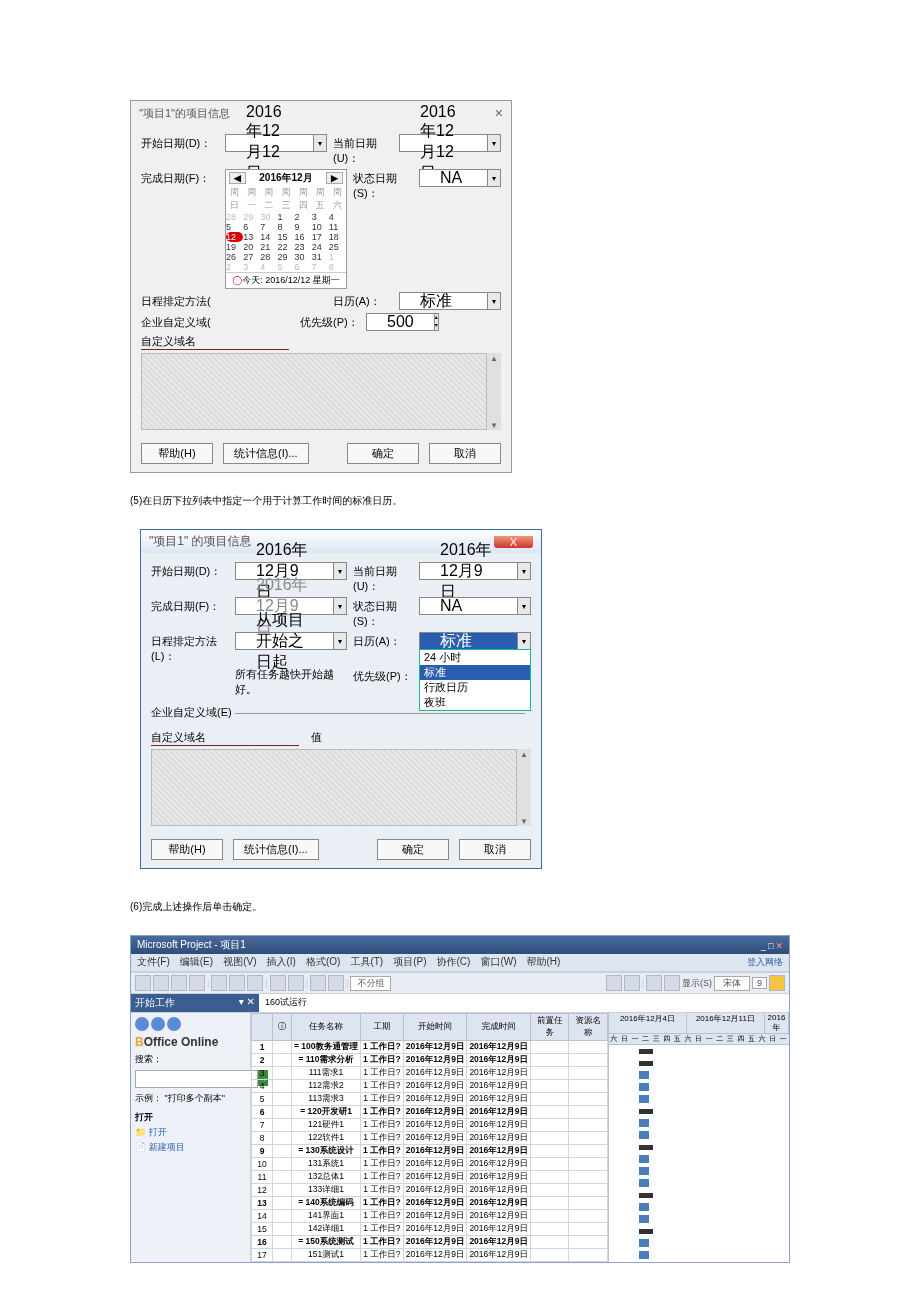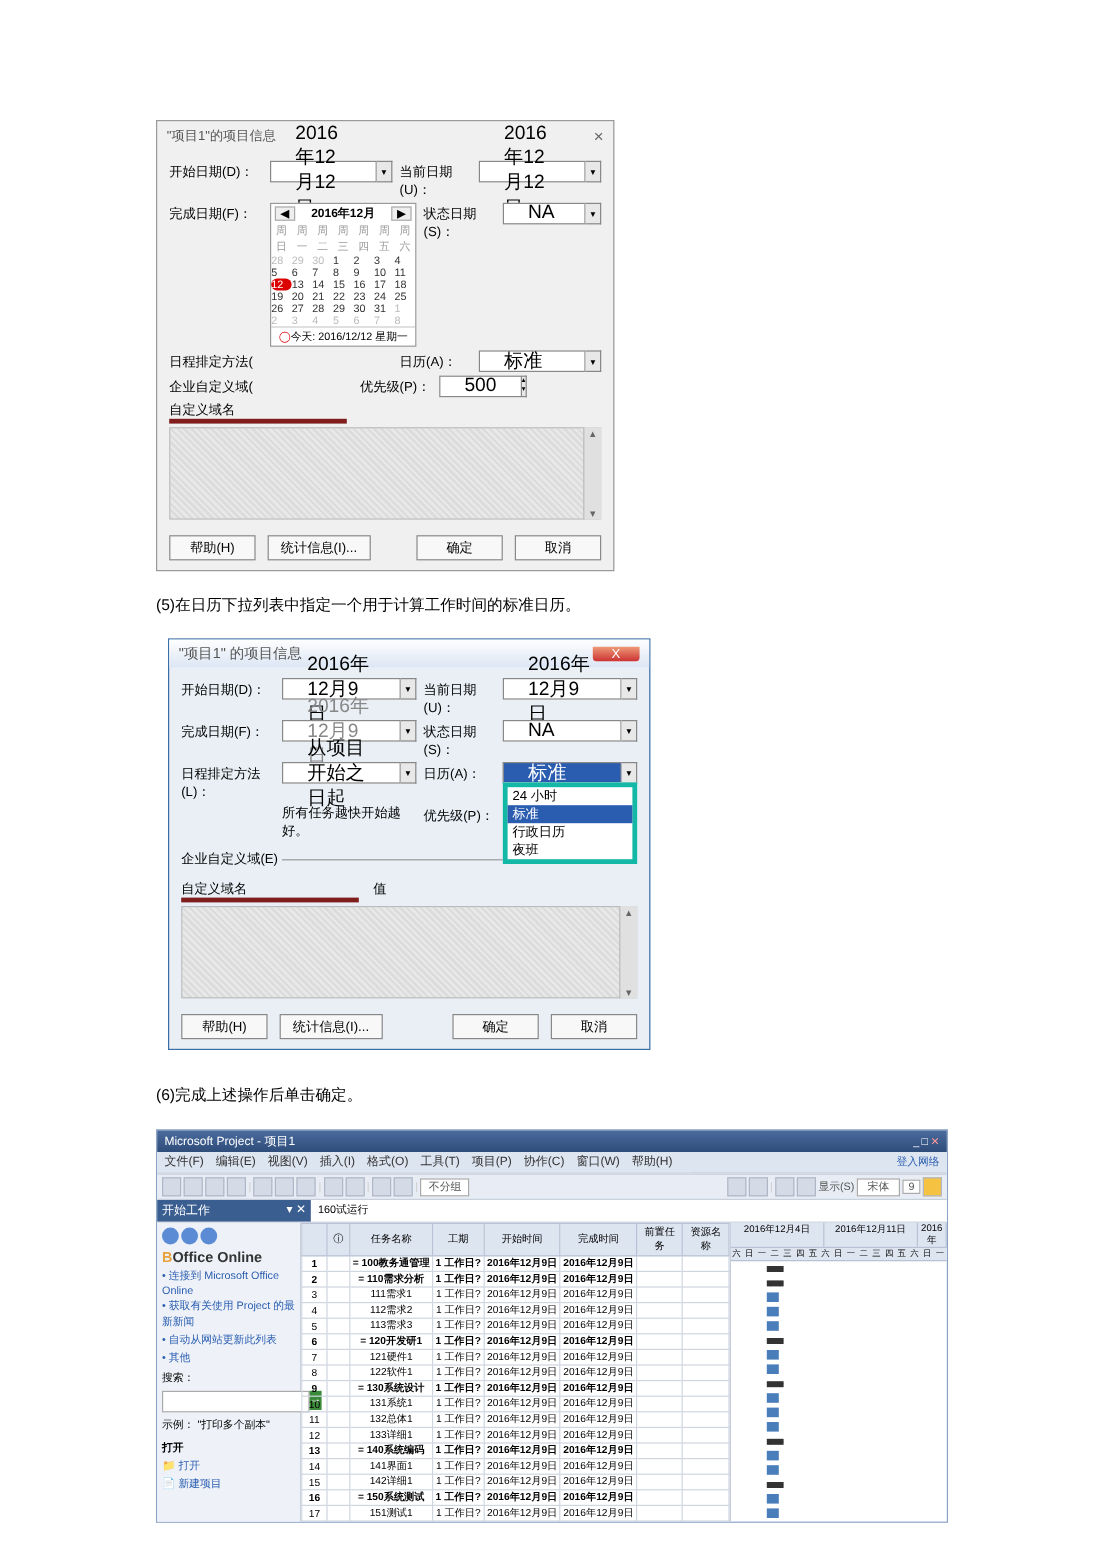--- a/index.html
+++ b/index.html
@@ -24,25 +24,25 @@
 .cal td{text-align:left;padding:0;color:#333}
 .cal td.dim{color:#bbb}
 .cal .today{background:#d00;color:#fff;border-radius:6px}
 .cal-foot{font-size:9px;text-align:center;padding:1px 0;border-top:1px solid #ccc}
 .cal-foot .dot{color:#d00}
 .cross{background:repeating-linear-gradient(45deg,#dcdcdc 0 2px,#e8e8e8 2px 4px);height:75px;border:1px solid #bbb;margin:3px 0;position:relative}
 .sbar{position:absolute;right:-1px;top:-1px;bottom:-1px;width:14px;background:#e0e0e0;border-left:1px solid #bbb;display:flex;flex-direction:column;justify-content:space-between;align-items:center;font-size:9px;color:#666}
 .btnrow{display:flex;justify-content:space-between;padding:4px 10px 8px 10px}
 .btn{border:1px solid #888;background:#f8f8f8;font-size:11px;padding:2px 10px;min-width:50px;text-align:center}
 .btngrp{display:flex;gap:10px}
-.para{font-size:13px;line-height:28px;margin:14px 0;text-indent:0}
+.para{font-size:10px;line-height:28px;margin:14px 0;text-indent:0}
 .win7{border:1px solid #3b6ea5;background:#e9eff5}
 .win7 .dlg-title{background:linear-gradient(#fefefe,#dce6f4);padding:3px 8px;font-size:12px}
 .win7 .redx{background:linear-gradient(#e97,#c33);color:#fff;padding:0 16px;border-radius:0 0 3px 3px;font-size:11px}
-.ddlist{position:absolute;border:4px solid #14b8a6;background:#fff;font-size:11px;z-index:5}
+.ddlist{position:absolute;border:1px solid #14b8a6;background:#fff;font-size:11px;z-index:5}
 .ddlist div{padding:0 4px}
 .ddlist .sel{background:#2a5db0;color:#fff}
 .msp{border:1px solid #8ba3c7;font-size:9px;margin-top:8px}
 .msp-titlebar{background:linear-gradient(#4b6b9e,#2e4d7a);color:#fff;padding:2px 6px;font-size:10px;display:flex;justify-content:space-between;align-items:center}
 .msp-titlebar .winbtns span{display:inline-block;margin-left:2px;font-size:9px}
 .msp-menubar{background:#dde5f0;padding:1px 6px;font-size:10px;color:#333}
 .msp-menubar span{margin-right:10px}
 .msp-toolbar{background:#e8edf5;padding:2px 4px;display:flex;gap:2px;align-items:center;font-size:9px;color:#555;border-top:1px solid #c8d0dc;border-bottom:1px solid #c8d0dc}
 .ticon{width:14px;height:14px;background:#d4dae6;border:1px solid #b0b8c8}
 .msp-left{width:120px;background:#eef2f8;border-right:1px solid #c8d0dc;font-size:9px;padding:4px;box-sizing:border-box}
@@ -58,21 +58,21 @@
 .gantt-hdr{background:#dde5f0;border-bottom:1px solid #b8c2d4;font-size:8px;display:flex}
 .gantt-hdr>div{flex:1;text-align:center;border-right:1px solid #b8c2d4}
 .gantt-days{display:flex;font-size:7px;background:#dde5f0;border-bottom:1px solid #b8c2d4}
 .gantt-days span{flex:1;text-align:center;border-right:1px solid #e0e4ec}
 .gantt-row{height:12px;display:flex;align-items:center;padding-left:30px}
 .gbar{height:8px;background:#4a7ebb;width:10px}
 .gbar.sum{background:#333;position:relative;width:14px;height:5px}
 .gbar.sum:before,.gbar.sum:after{content:"";position:absolute;bottom:-3px;border:3px solid transparent;border-top-color:#333}
 .gbar.sum:before{left:0}.gbar.sum:after{right:0}
 .lbl-row{font-size:11px;margin:2px 0 2px 0}
-.fldname{display:inline-block;width:148px;border-bottom:4px solid #7f1d1d}
+.fldname{display:inline-block;width:148px;border-bottom:1px solid #7f1d1d}
 .valhdr{display:inline-block;margin-left:12px}
 .office-logo{font-size:12px;color:#333;font-weight:bold}
 .office-logo .o{color:#e8a33d}
 .srch{display:flex;margin:4px 0}
 .srch input{flex:1;border:1px solid #aaa;font-size:9px;height:14px}
 .srch .go{width:16px;height:16px;background:#3a8a3a;color:#fff;text-align:center;font-size:10px;line-height:16px}
 </style>
 </head>
 <body>
 
@@ -353,26 +353,20 @@
   <div style="flex:1;font-size:9px;padding:2px 6px">160试运行</div>
  </div>
  <div class="msp-body">
   <div class="msp-left">
    <div style="display:flex;gap:2px;margin-bottom:4px">
     <span style="width:14px;height:14px;background:#5b8bd4;border-radius:7px"></span>
     <span style="width:14px;height:14px;background:#5b8bd4;border-radius:7px"></span>
     <span style="width:14px;height:14px;background:#5b8bd4;border-radius:7px"></span>
    </div>
    <div class="office-logo"><span class="o">B</span><span>Office Online</span></div>
-   <div id="links">
-            <a>• 连接到 Microsoft Office Online</a>
-            <a>• 获取有关使用 Project 的最新新闻</a>
-            <a>• 自动从网站更新此列表</a>
-            <a>• 其他</a>
-          </div>
    <div style="margin-top:4px">搜索：</div>
    <div class="srch">
             <input style="">
             <div class="go">→</div>
           </div>
    <div><span>示例：</span> <span>"打印多个副本"</span></div>
    <div style="font-weight:bold;margin-top:6px">打开</div>
    <a>📁 <span>打开</span></a>
    <a>📄 <span>新建项目</span></a>
   </div>

